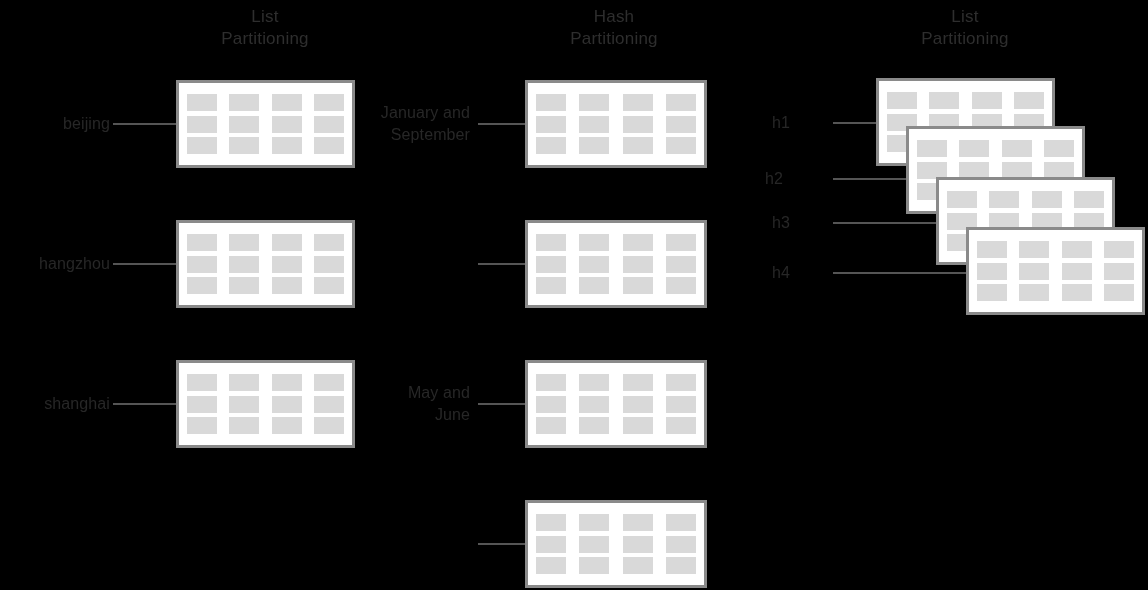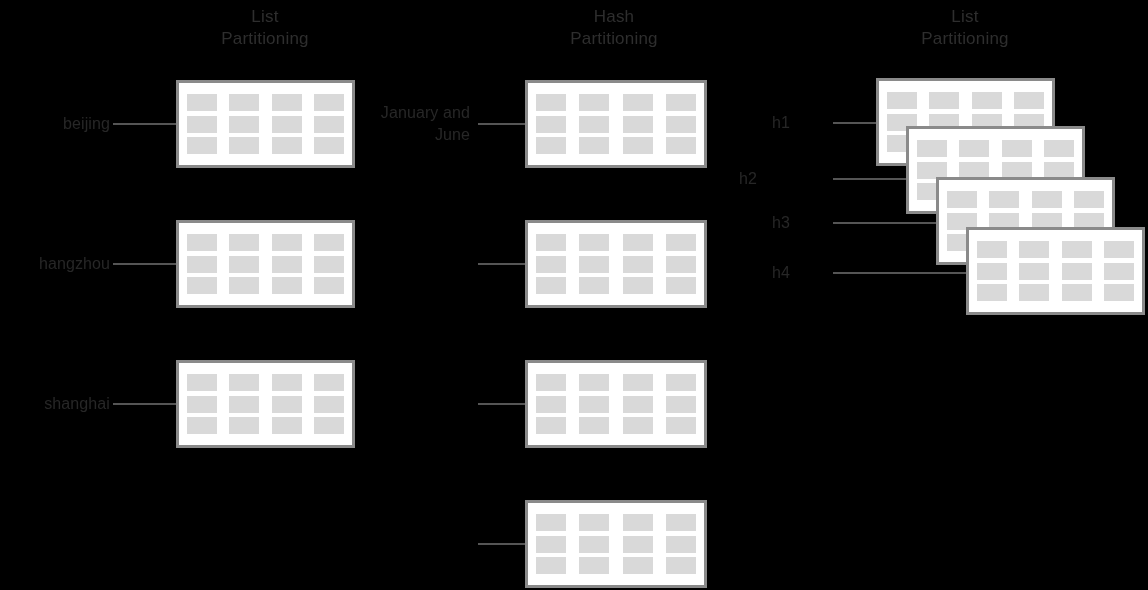--- a/index.html
+++ b/index.html
@@ -173,21 +173,21 @@
         <div class="table-cell" style="width: 30px; height: 17px;"></div>
       </div>
       <div class="table-row">
         <div class="table-cell" style="width: 30px; height: 17px;"></div>
         <div class="table-cell" style="width: 30px; height: 17px;"></div>
         <div class="table-cell" style="width: 30px; height: 17px;"></div>
         <div class="table-cell" style="width: 30px; height: 17px;"></div>
       </div>
     </div>
     <div class="row-label right" style="left: 350px; width: 120px; top: 102px;">January and
-June</div>
+September</div>
     <div class="connector" style="left: 478px; top: 263px; width: 47px;"></div>
     <div class="table-box" style="left: 525px; top: 220px; width: 182px; height: 88px;">
       <div class="table-row">
         <div class="table-cell" style="width: 30px; height: 17px;"></div>
         <div class="table-cell" style="width: 30px; height: 17px;"></div>
         <div class="table-cell" style="width: 30px; height: 17px;"></div>
         <div class="table-cell" style="width: 30px; height: 17px;"></div>
       </div>
       <div class="table-row">
         <div class="table-cell" style="width: 30px; height: 17px;"></div>
@@ -216,20 +216,22 @@
         <div class="table-cell" style="width: 30px; height: 17px;"></div>
         <div class="table-cell" style="width: 30px; height: 17px;"></div>
       </div>
       <div class="table-row">
         <div class="table-cell" style="width: 30px; height: 17px;"></div>
         <div class="table-cell" style="width: 30px; height: 17px;"></div>
         <div class="table-cell" style="width: 30px; height: 17px;"></div>
         <div class="table-cell" style="width: 30px; height: 17px;"></div>
       </div>
     </div>
+    <div class="row-label right" style="left: 350px; width: 120px; top: 382px;">May and
+June</div>
     <div class="connector" style="left: 478px; top: 543px; width: 47px;"></div>
     <div class="table-box" style="left: 525px; top: 500px; width: 182px; height: 88px;">
       <div class="table-row">
         <div class="table-cell" style="width: 30px; height: 17px;"></div>
         <div class="table-cell" style="width: 30px; height: 17px;"></div>
         <div class="table-cell" style="width: 30px; height: 17px;"></div>
         <div class="table-cell" style="width: 30px; height: 17px;"></div>
       </div>
       <div class="table-row">
         <div class="table-cell" style="width: 30px; height: 17px;"></div>
@@ -282,21 +284,21 @@
         <div class="table-cell" style="width: 30px; height: 17px;"></div>
         <div class="table-cell" style="width: 30px; height: 17px;"></div>
       </div>
       <div class="table-row">
         <div class="table-cell" style="width: 30px; height: 17px;"></div>
         <div class="table-cell" style="width: 30px; height: 17px;"></div>
         <div class="table-cell" style="width: 30px; height: 17px;"></div>
         <div class="table-cell" style="width: 30px; height: 17px;"></div>
       </div>
     </div>
-    <div class="row-label right" style="left: 717px; width: 40px; top: 168px;">h2</div>
+    <div class="row-label right" style="left: 743px; width: 40px; top: 168px;">h2</div>
     <div class="connector conn-hash" style="left: 833px; top: 222px; width: 103px;"></div>
     <div class="table-box hash-3" style="left: 936px; top: 177px; width: 179px; height: 88px;">
       <div class="table-row">
         <div class="table-cell" style="width: 30px; height: 17px;"></div>
         <div class="table-cell" style="width: 30px; height: 17px;"></div>
         <div class="table-cell" style="width: 30px; height: 17px;"></div>
         <div class="table-cell" style="width: 30px; height: 17px;"></div>
       </div>
       <div class="table-row">
         <div class="table-cell" style="width: 30px; height: 17px;"></div>

